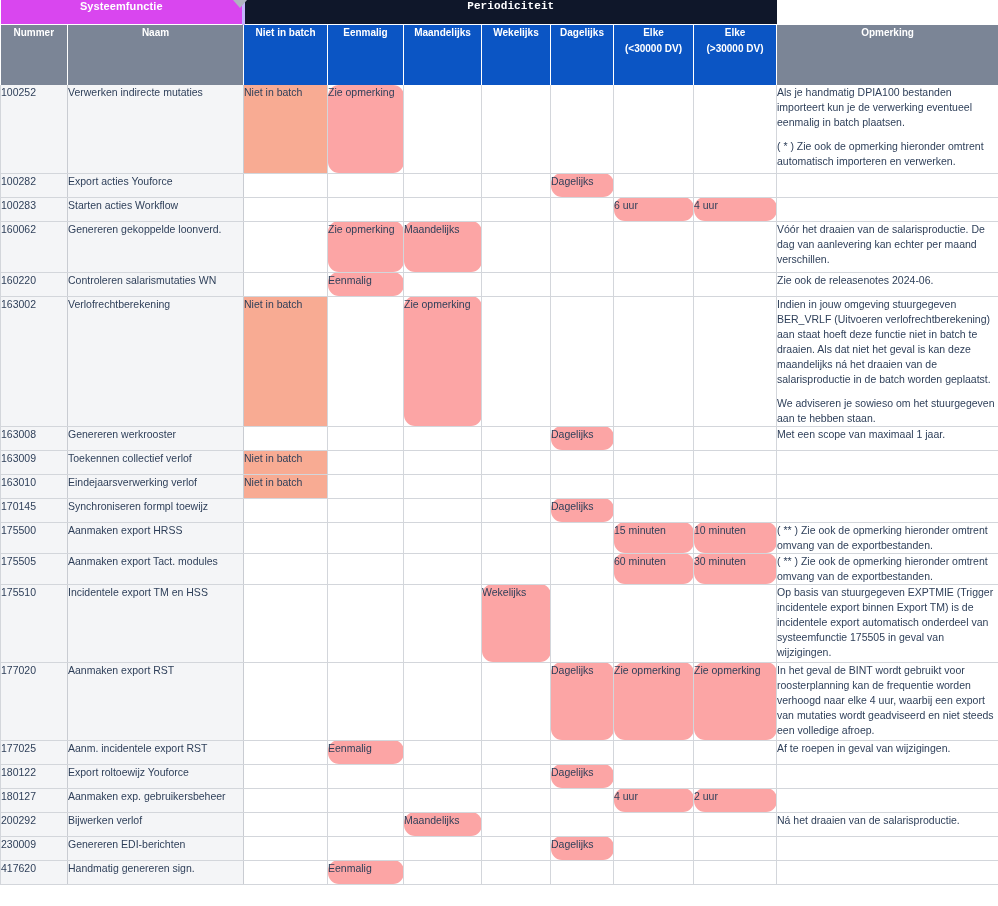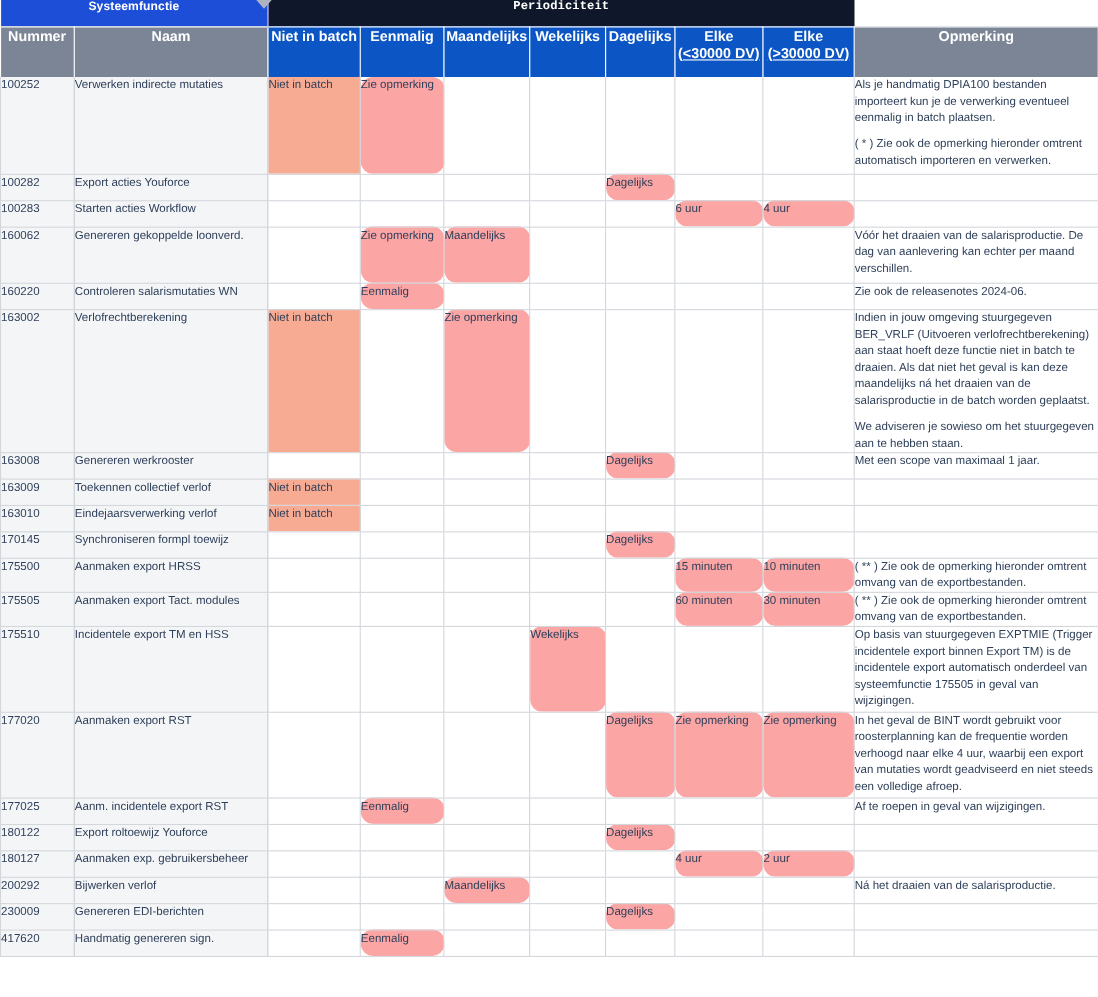--- a/index.html
+++ b/index.html
@@ -35,54 +35,54 @@
   .hgrp {
     height: 24px;
     font-size: 11px;
     font-weight: bold;
     letter-spacing: .1px;
     padding: 5px 0 0 8px;
     box-sizing: border-box;
     white-space: nowrap;
   }
   .hgrp.gray {
-    background: #1d4ed8;
+    background: #d946ef;
     color: #ffffff;
-    border-right: 1px solid #c4b5fd;
+    border-right: 3px solid #c4b5fd;
   }
   .hgrp.blue {
     background: #0f172a;
     color: #ffffff;
     font-family: Liberation Mono, monospace;
   }
   .hgrp.blank {
     background: #ffffff;
   }
 
   
   .hcol {
-    height: 46px;
-    font-size: 13px;
+    height: 61px;
+    font-size: 10px;
     font-weight: bold;
     color: #ffffff;
     padding: 7px 7px 0 8px;
     box-sizing: border-box;
     line-height: 16px;
   }
   .hcol.gray {
     background: #7b8596;
     border-right: 1px solid #ffffff;
     border-top: 1px solid #ffffff;
   }
   .hcol.blue {
     background: #0b55c4;
     border-right: 1px solid #ffffff;
     border-top: 1px solid #ffffff;
   }
-  .hcol .sub { display: block; text-decoration: underline; }
+  .hcol .sub { display: block; }
 
   
   td.c {
     font-size: 10.5px;
     line-height: 15px;
     padding: 6px 8px 6px 8px;
     box-sizing: border-box;
     border-right: 1px solid #d3d6db;
     border-bottom: 1px solid #d3d6db;
     background: #ffffff;

